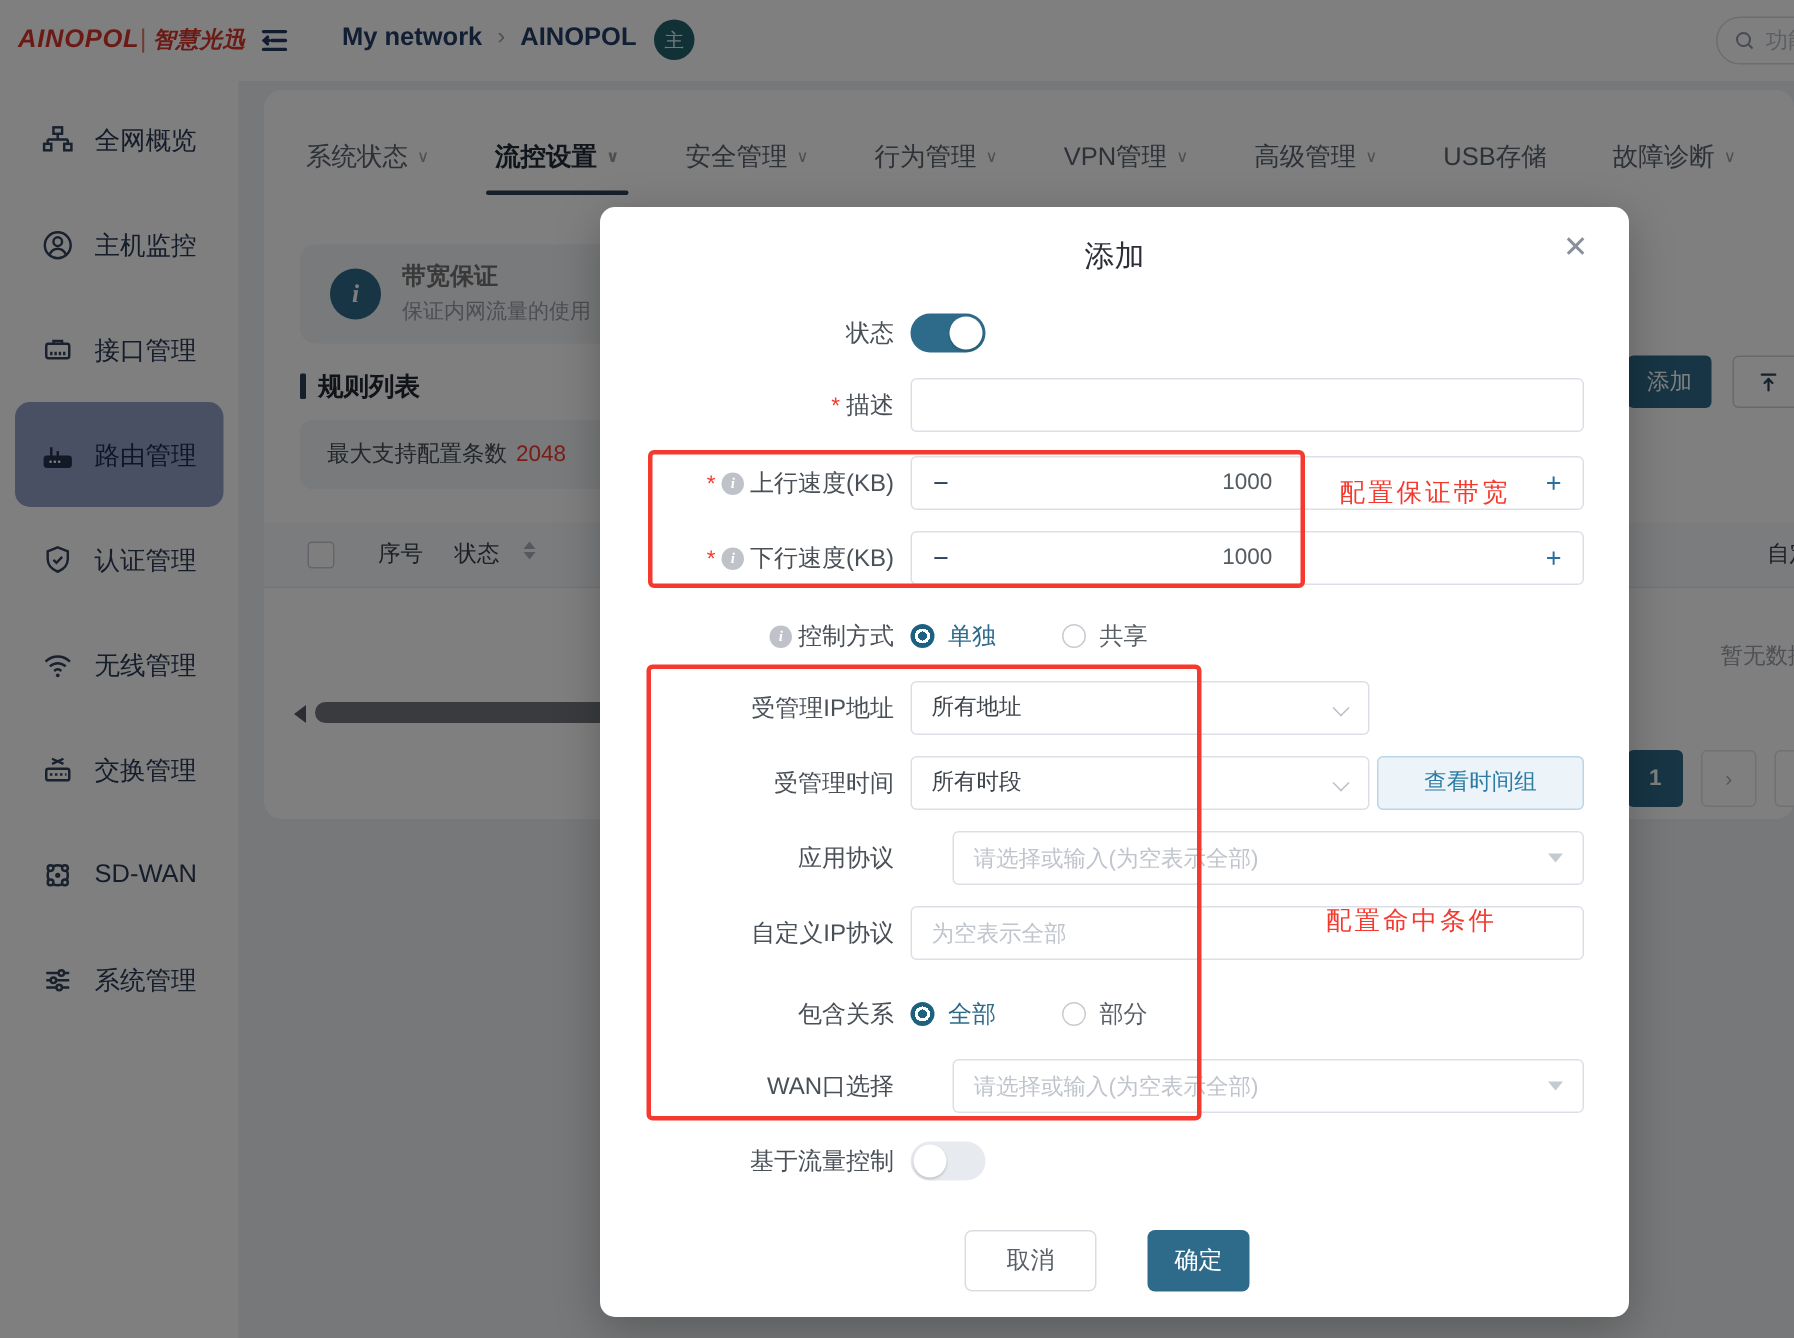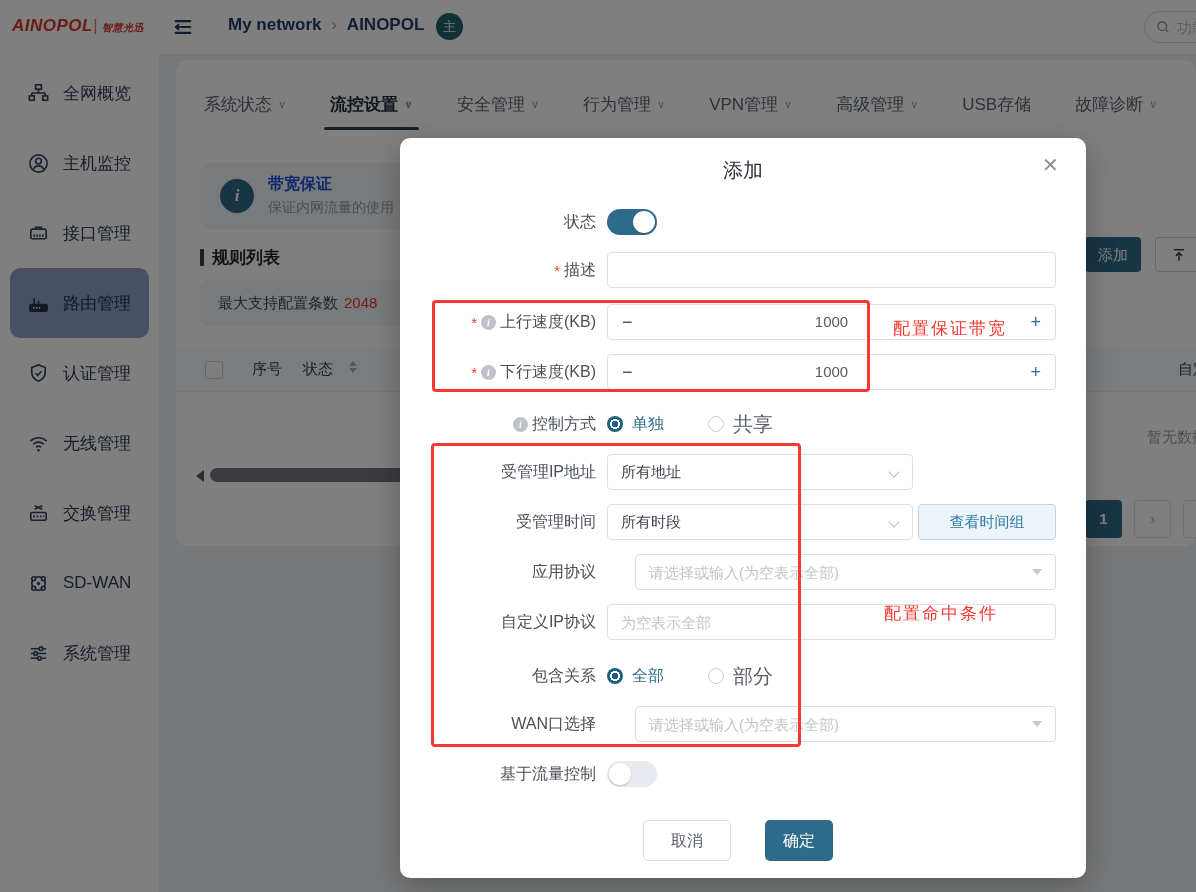--- a/index.html
+++ b/index.html
@@ -3,21 +3,21 @@
 <meta charset="utf-8">
 <style>
   * { margin:0; padding:0; box-sizing:border-box; }
   html,body { background:#3c3f45; }
   body { font-family:"Liberation Sans","DejaVu Sans",sans-serif; }
   .stage { position:relative; width:1196px; height:892px; overflow:hidden; background:#eef0f3; margin:0 auto; }
 
   
   .header { position:absolute; left:0; top:0; width:1196px; height:54px; background:#fff; z-index:1; }
   .logo { position:absolute; left:12px; top:16px; font-style:italic; font-weight:bold; font-size:17px; color:#d6352c; letter-spacing:.5px; white-space:nowrap; }
-  .logo .cn { font-size:10px; font-weight:bold; margin-left:4px; }
+  .logo .cn { font-size:15px; font-weight:bold; margin-left:4px; }
   .collapse-ic { position:absolute; left:172px; top:16px; width:22px; height:22px; color:#223a5e; cursor:pointer; }
   .crumb { position:absolute; left:228px; top:15px; font-size:17px; font-weight:bold; color:#223d66; display:flex; align-items:center; gap:10px; }
   .crumb .sep { color:#9aa1ab; font-weight:normal; font-size:16px; }
   .badge { position:absolute; left:436px; top:13px; width:27px; height:27px; border-radius:50%; background:#23626e; color:#e8f2ef; font-size:13px; text-align:center; line-height:27px; }
   .search { position:absolute; left:1144px; top:11px; width:130px; height:32px; border:1px solid #d7dbe0; border-radius:16px; background:#fff; display:flex; align-items:center; padding-left:10px; gap:6px; }
   .search svg { width:16px; height:16px; color:#8f97a1; flex:none; }
   .search input { border:none; outline:none; font-size:15px; color:#5a6068; width:80px; background:transparent; }
   .search input::placeholder { color:#b9bec6; }
 
   
@@ -30,21 +30,21 @@
   
   .card { position:absolute; left:176px; top:60px; width:1020px; height:486px; background:#fff; border-radius:12px; z-index:1; }
   .tabs { position:absolute; left:28px; top:33px; display:flex; gap:44px; }
   .tab { position:relative; font-size:17px; color:#5b6470; padding-bottom:14px; white-space:nowrap; cursor:pointer; }
   .tab .chev { font-size:11px; color:#98a0aa; margin-left:6px; vertical-align:2px; }
   .tab.active { color:#222b38; font-weight:bold; }
   .tab.active::after { content:""; position:absolute; left:-6px; right:-6px; bottom:0; height:3px; background:#2c4055; border-radius:2px; }
 
   .infobox { position:absolute; left:24px; top:103px; width:560px; height:66px; background:#f3f4f6; border-radius:10px; }
   .infobox .idot { position:absolute; left:20px; top:16px; width:34px; height:34px; border-radius:50%; background:#2e6b8a; color:#fff; font-family:"Liberation Serif",serif; font-style:italic; font-weight:bold; font-size:17px; text-align:center; line-height:34px; }
-  .infobox .t1 { position:absolute; left:68px; top:11px; font-size:16px; font-weight:bold; color:#1d4ed8; }
+  .infobox .t1 { position:absolute; left:68px; top:11px; font-size:16px; font-weight:bold; color:#737373; }
   .infobox .t2 { position:absolute; left:68px; top:36px; font-size:14px; color:#979da6; }
 
   .sect { position:absolute; left:24px; top:186px; display:flex; align-items:center; gap:8px; font-size:17px; font-weight:bold; color:#20262e; }
   .sect .bar { width:4px; height:17px; background:#2c4055; border-radius:1px; }
 
   .maxbox { position:absolute; left:24px; top:220px; width:600px; height:46px; background:#f3f4f6; border-radius:8px; font-size:15px; color:#454c54; line-height:46px; padding-left:18px; }
   .maxbox .red { color:#f5392e; margin-left:6px; }
 
   .btn-add { position:absolute; left:909px; top:177px; width:56px; height:35px; background:#2e6b8a; border-radius:4px; color:#fff; font-size:15px; text-align:center; line-height:35px; cursor:pointer; }
   .btn-upload { position:absolute; left:979px; top:177px; width:64px; height:35px; background:#fff; border:1px solid #ccd3da; border-radius:4px; display:flex; align-items:center; justify-content:flex-start; padding-left:14px; cursor:pointer; }
@@ -95,21 +95,21 @@
   .selbox { position:absolute; left:207px; top:0; width:306px; height:36px; border:1px solid #dcdfe6; border-radius:4px; background:#fff; font-size:15px; color:#3e444b; line-height:34px; padding-left:13px; cursor:pointer; }
   .selbox .chev { position:absolute; right:14px; top:13px; width:8px; height:8px; border-right:1.6px solid #b9bfc7; border-bottom:1.6px solid #b9bfc7; transform:rotate(45deg); }
   .group-btn { position:absolute; left:518px; top:0; width:138px; height:36px; background:#ecf4fa; border:1px solid #b9d5e7; border-radius:4px; color:#2e7ca3; font-size:15px; text-align:center; line-height:34px; cursor:pointer; }
 
   .radios { position:absolute; left:207px; top:0; height:36px; display:flex; align-items:center; gap:44px; }
   .ropt { display:flex; align-items:center; gap:9px; cursor:pointer; }
   .radio { width:16px; height:16px; border-radius:50%; }
   .radio.on { background:radial-gradient(circle,#1d607f 0 3px,#fff 3px 5px,#1d607f 5px 9px); }
   .radio.off { border:1px solid #c8ccd2; background:#fff; }
   .ropt .on-lab { font-size:16px; color:#2e6b8a; }
-  .ropt .off-lab { font-size:20px; color:#595f66; }
+  .ropt .off-lab { font-size:16px; color:#595f66; }
 
   .toggle { position:relative; width:50px; height:26px; border-radius:13px; cursor:pointer; }
   .toggle.on { background:#2e6b8a; }
   .toggle.off { background:#e7eaee; }
   .toggle .knob { position:absolute; top:2px; width:22px; height:22px; border-radius:50%; background:#fff; box-shadow:0 1px 2px rgba(0,0,0,.2); }
   .toggle.on .knob { right:2px; }
   .toggle.off .knob { left:2px; }
 
   .m-cancel { position:absolute; left:243px; top:682px; width:88px; height:41px; background:#fff; border:1px solid #d9dde2; border-radius:5px; color:#595f66; font-size:16px; text-align:center; line-height:39px; cursor:pointer; }
   .m-ok { position:absolute; left:365px; top:682px; width:68px; height:41px; background:#2e6b8a; border-radius:5px; color:#fff; font-size:16px; text-align:center; line-height:41px; cursor:pointer; }

